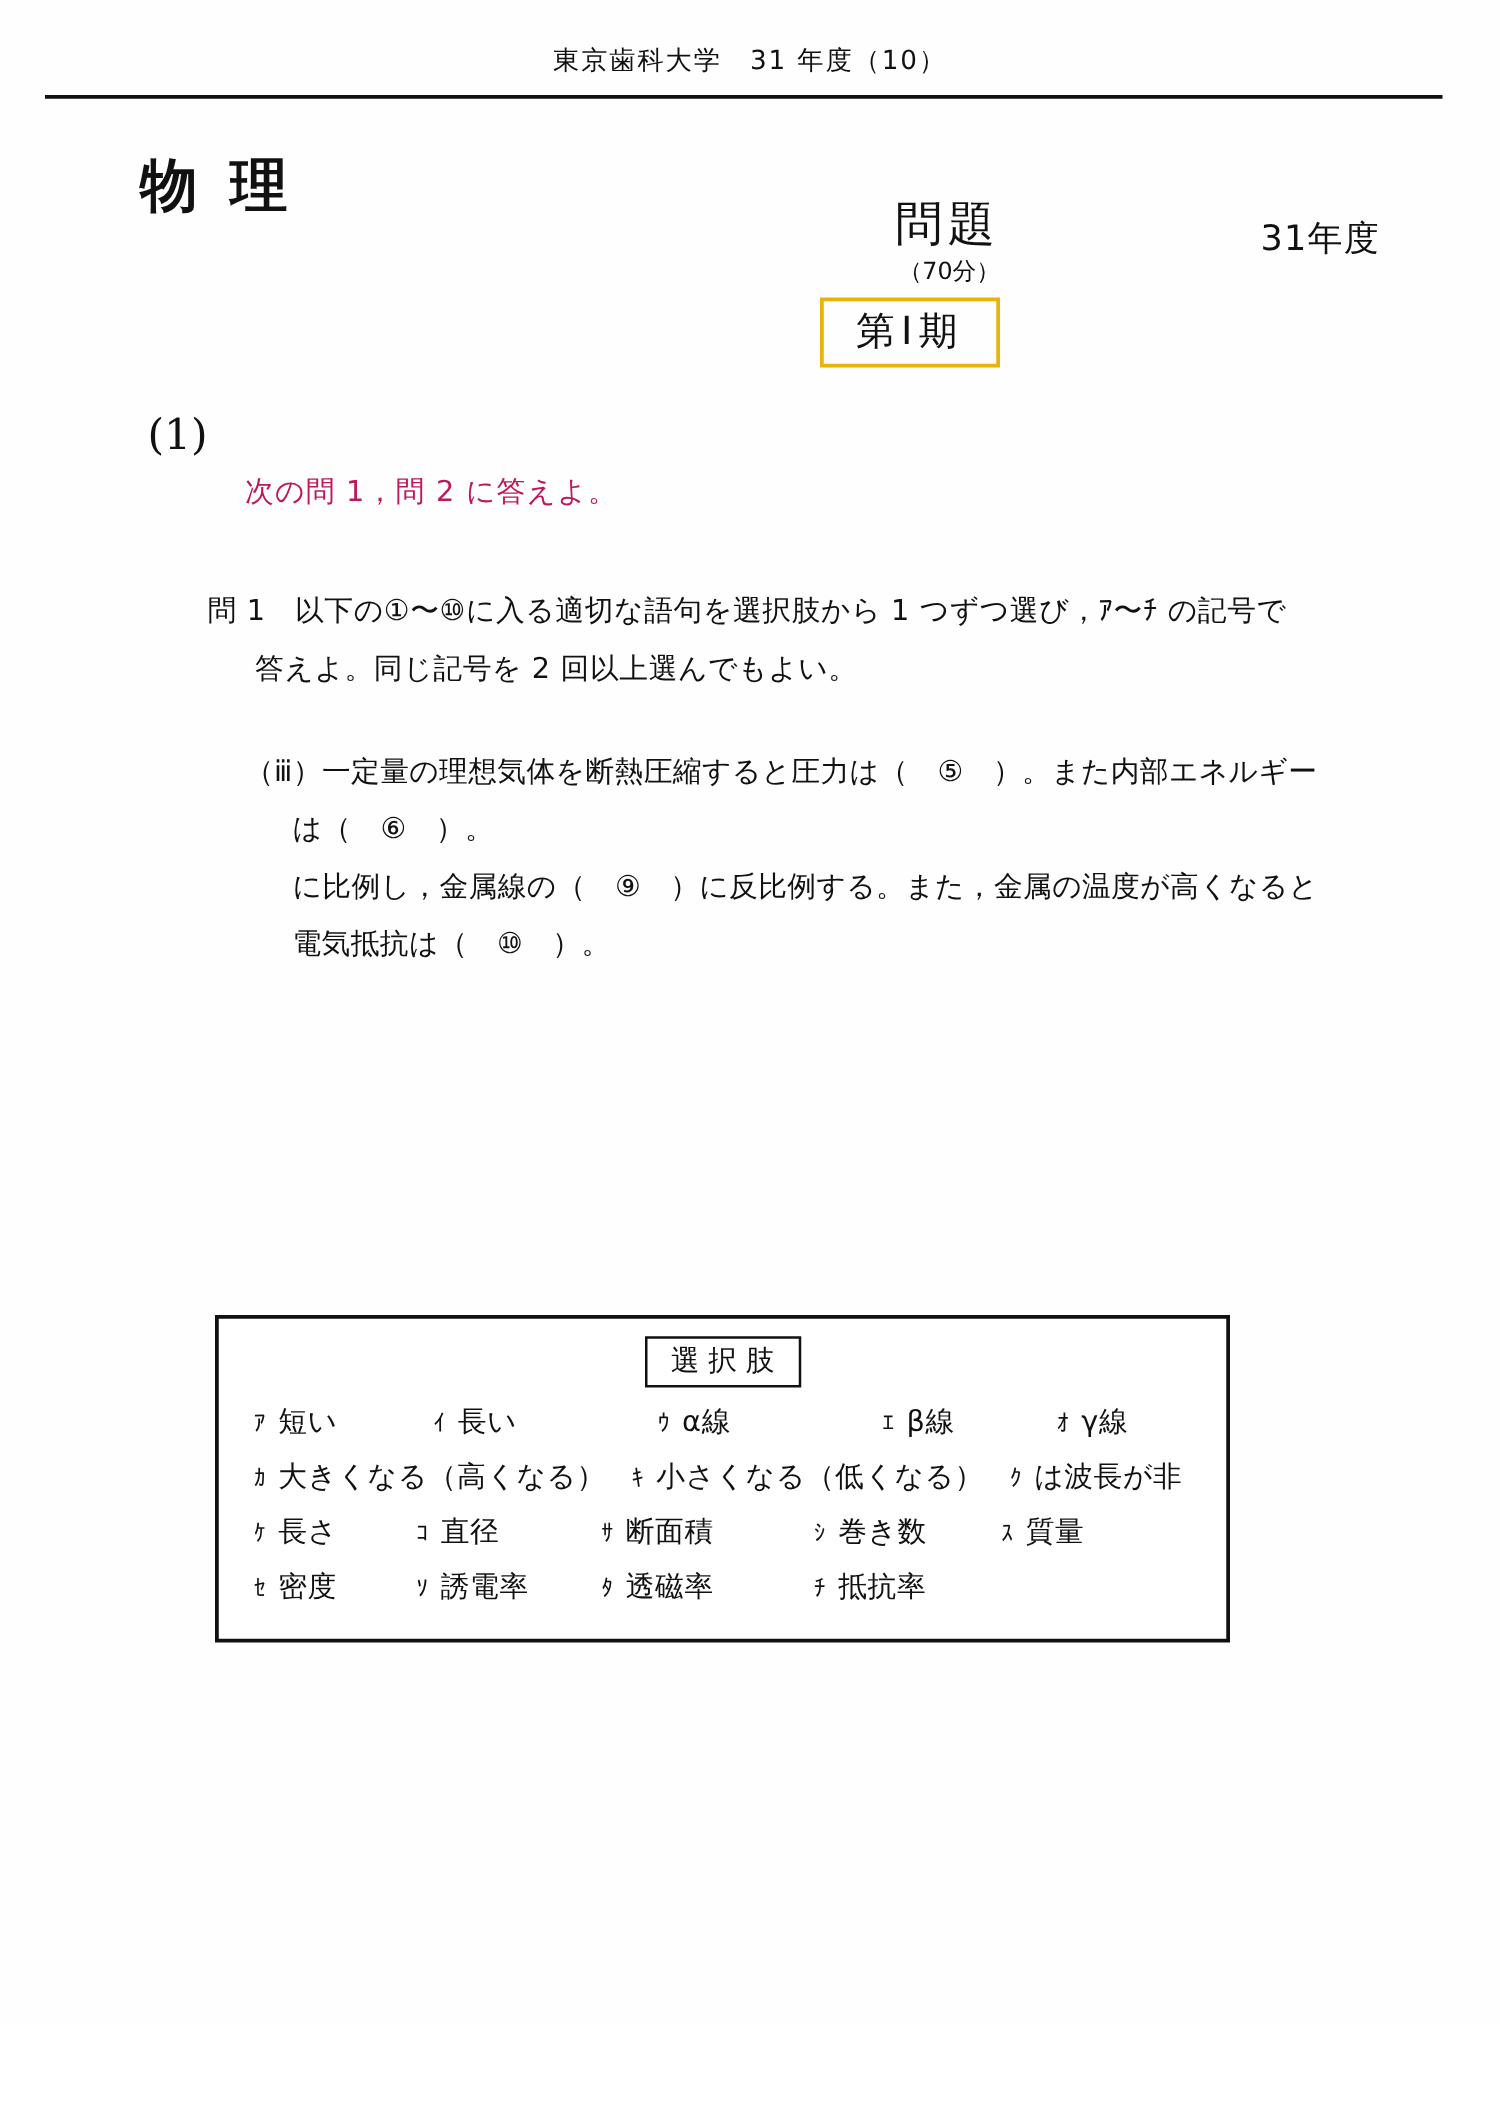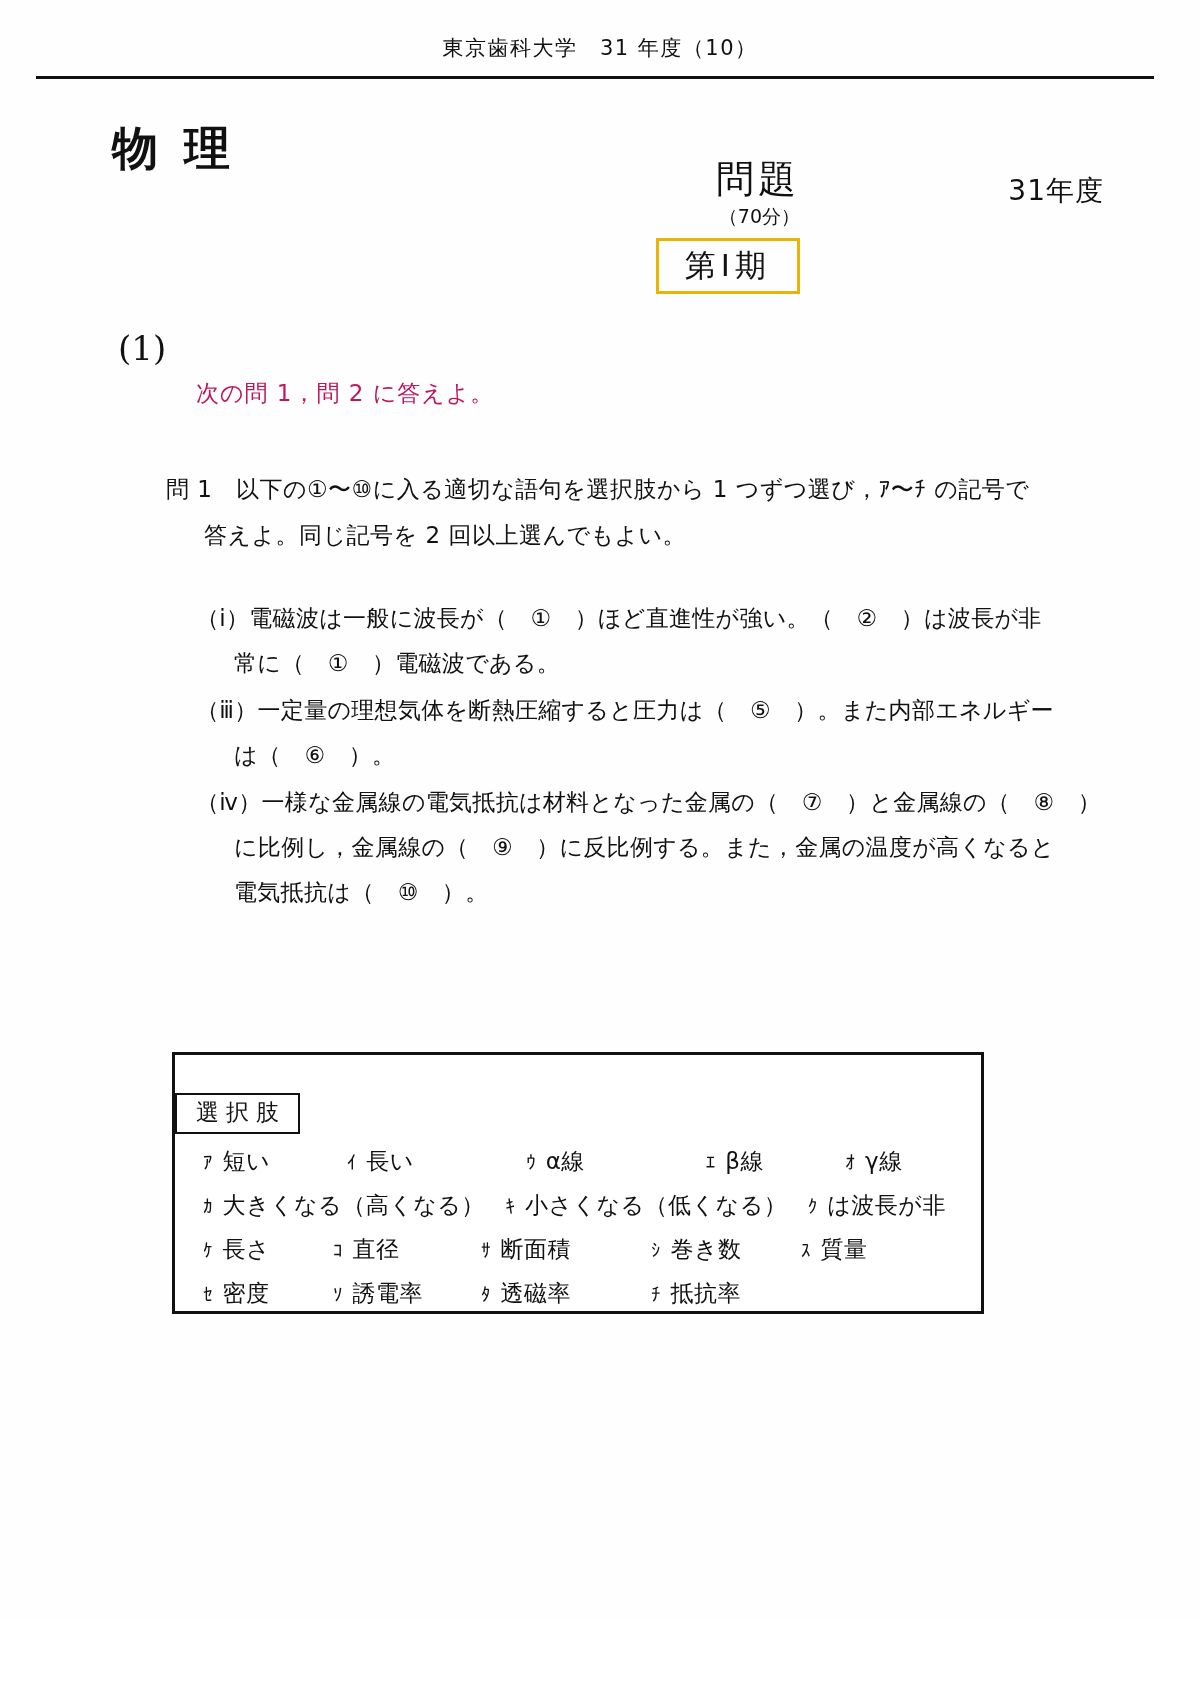--- a/index.html
+++ b/index.html
@@ -156,21 +156,22 @@
     position: absolute;
     top: 1052px;
     left: 172px;
     width: 812px;
     height: 262px;
     border: 3px solid #111;
     box-sizing: border-box;
     background: #fff;
   }
   .choice-title-wrap {
-    margin-top: 38px;
+    text-align: center;
+    margin-top: 14px;
   }
   .choice-title {
     display: inline-block;
     border: 2px solid #111;
     padding: 2px 12px 4px 12px;
     font-size: 23px;
     letter-spacing: 7px;
     text-indent: 7px;
     font-family: "DejaVu Sans", "Liberation Sans", sans-serif;
     color: #111;
@@ -245,29 +246,24 @@
   <div class="qnum">(1)</div>
   <div class="lead">次の問 1，問 2 に答えよ。</div>
 
   <div class="mon-block">
     <div class="mon-line">問 1　以下の①〜⑩に入る適切な語句を選択肢から 1 つずつ選び，ｱ〜ﾁ の記号で</div>
     <div class="mon-line indent">答えよ。同じ記号を 2 回以上選んでもよい。</div>
   </div>
 
   <div class="items">
     <div class="item">
-      <div class="item-line">（ⅰ）電磁波は一般に波長が（　①　）ほど直進性が強い。（　②　）は波長が非</div>
-      <div class="item-line cont">常に（　①　）電磁波である。</div>
-    </div>
-    <div class="item">
       <div class="item-line">（ⅲ）一定量の理想気体を断熱圧縮すると圧力は（　⑤　）。また内部エネルギー</div>
       <div class="item-line cont">は（　⑥　）。</div>
     </div>
     <div class="item">
-      <div class="item-line">（ⅳ）一様な金属線の電気抵抗は材料となった金属の（　⑦　）と金属線の（　⑧　）</div>
       <div class="item-line cont">に比例し，金属線の（　⑨　）に反比例する。また，金属の温度が高くなると</div>
       <div class="item-line cont">電気抵抗は（　⑩　）。</div>
     </div>
   </div>
 
   <div class="choice-box">
     <div class="choice-title-wrap">
       <span class="choice-title">選択肢</span>
     </div>
     <div class="choice-rows">

